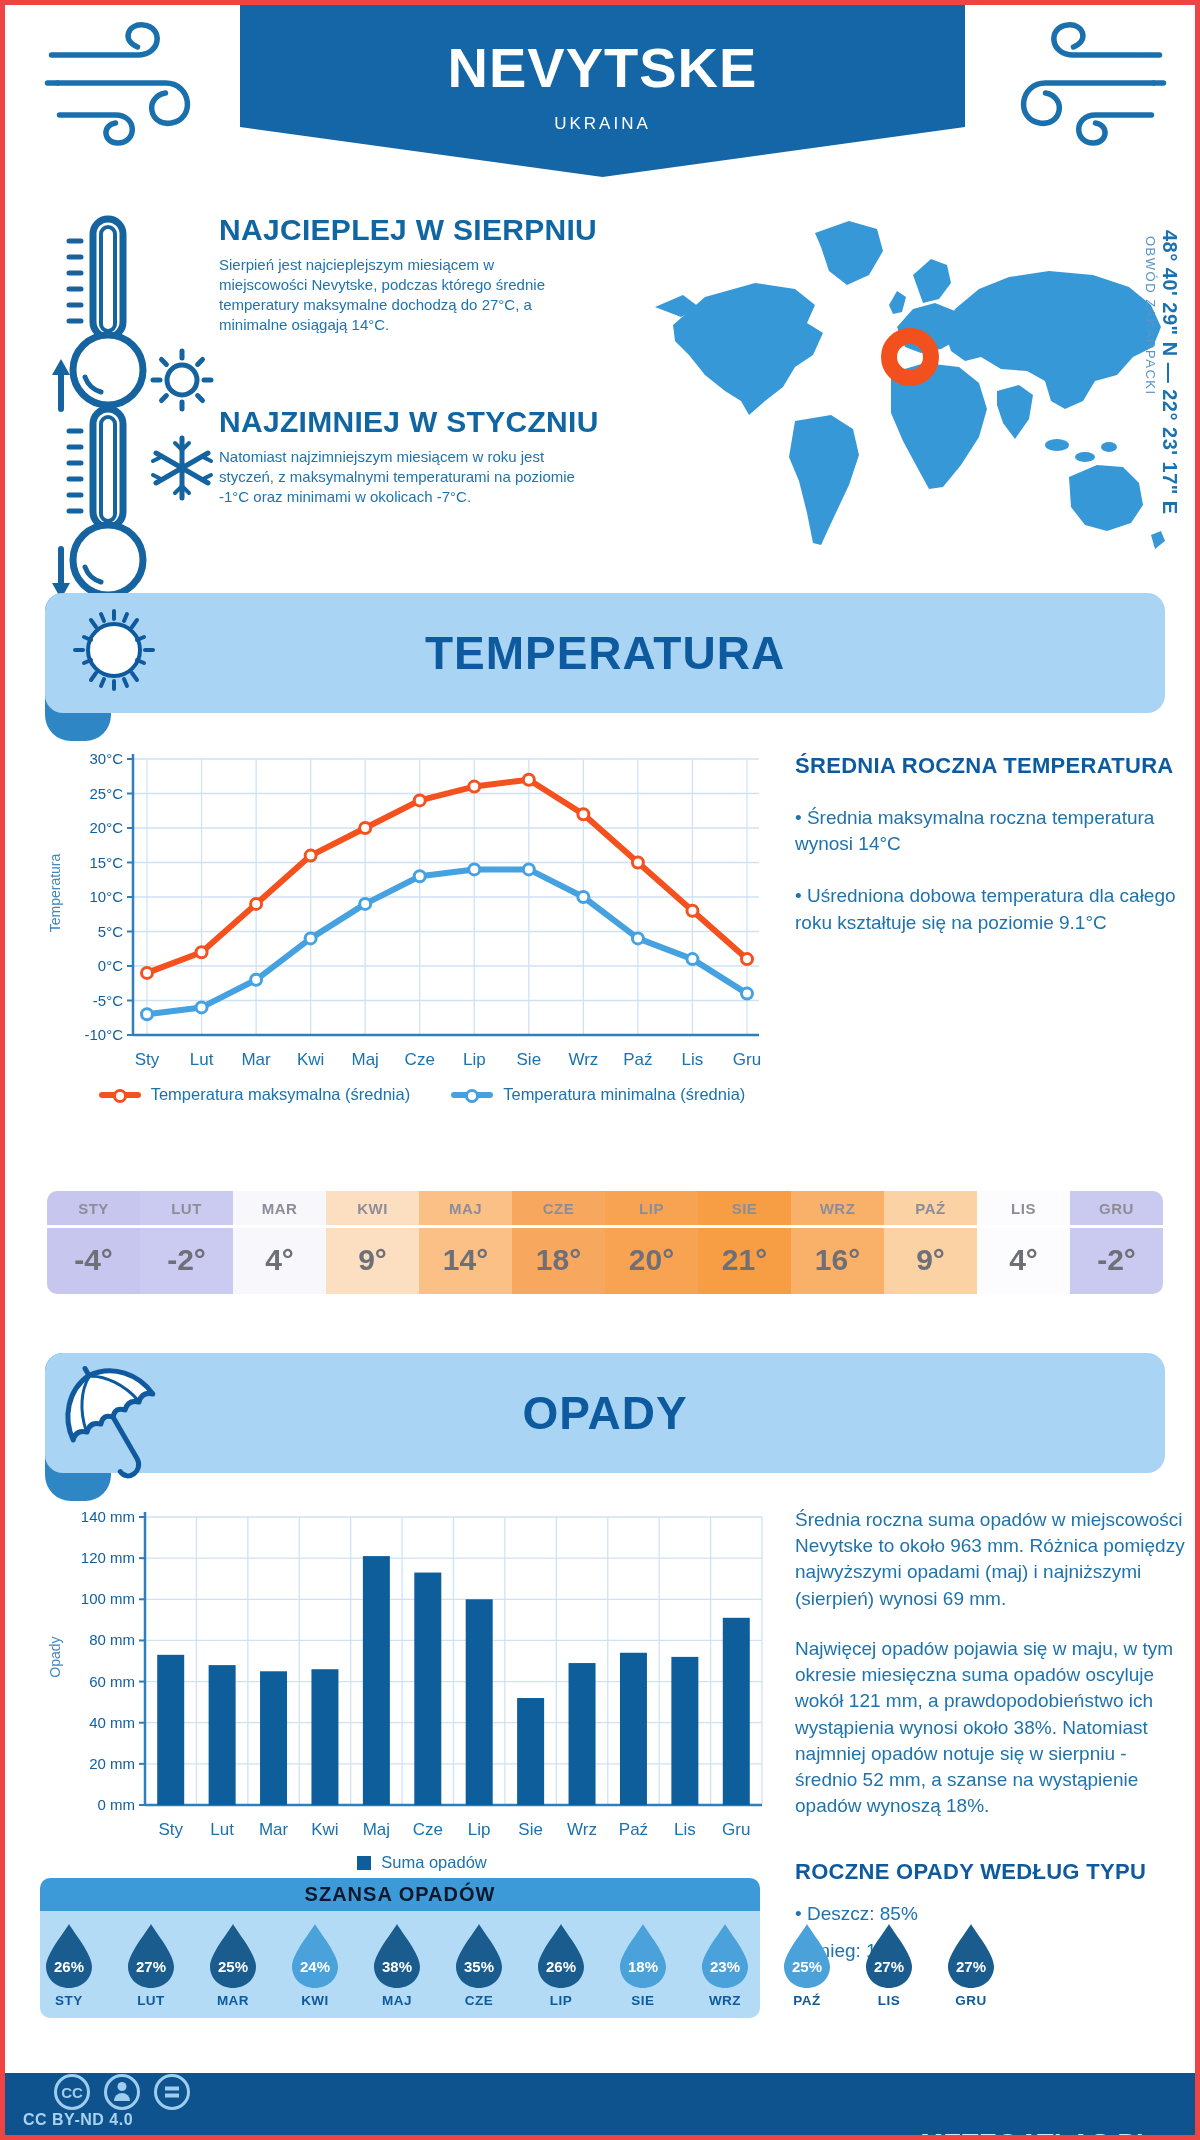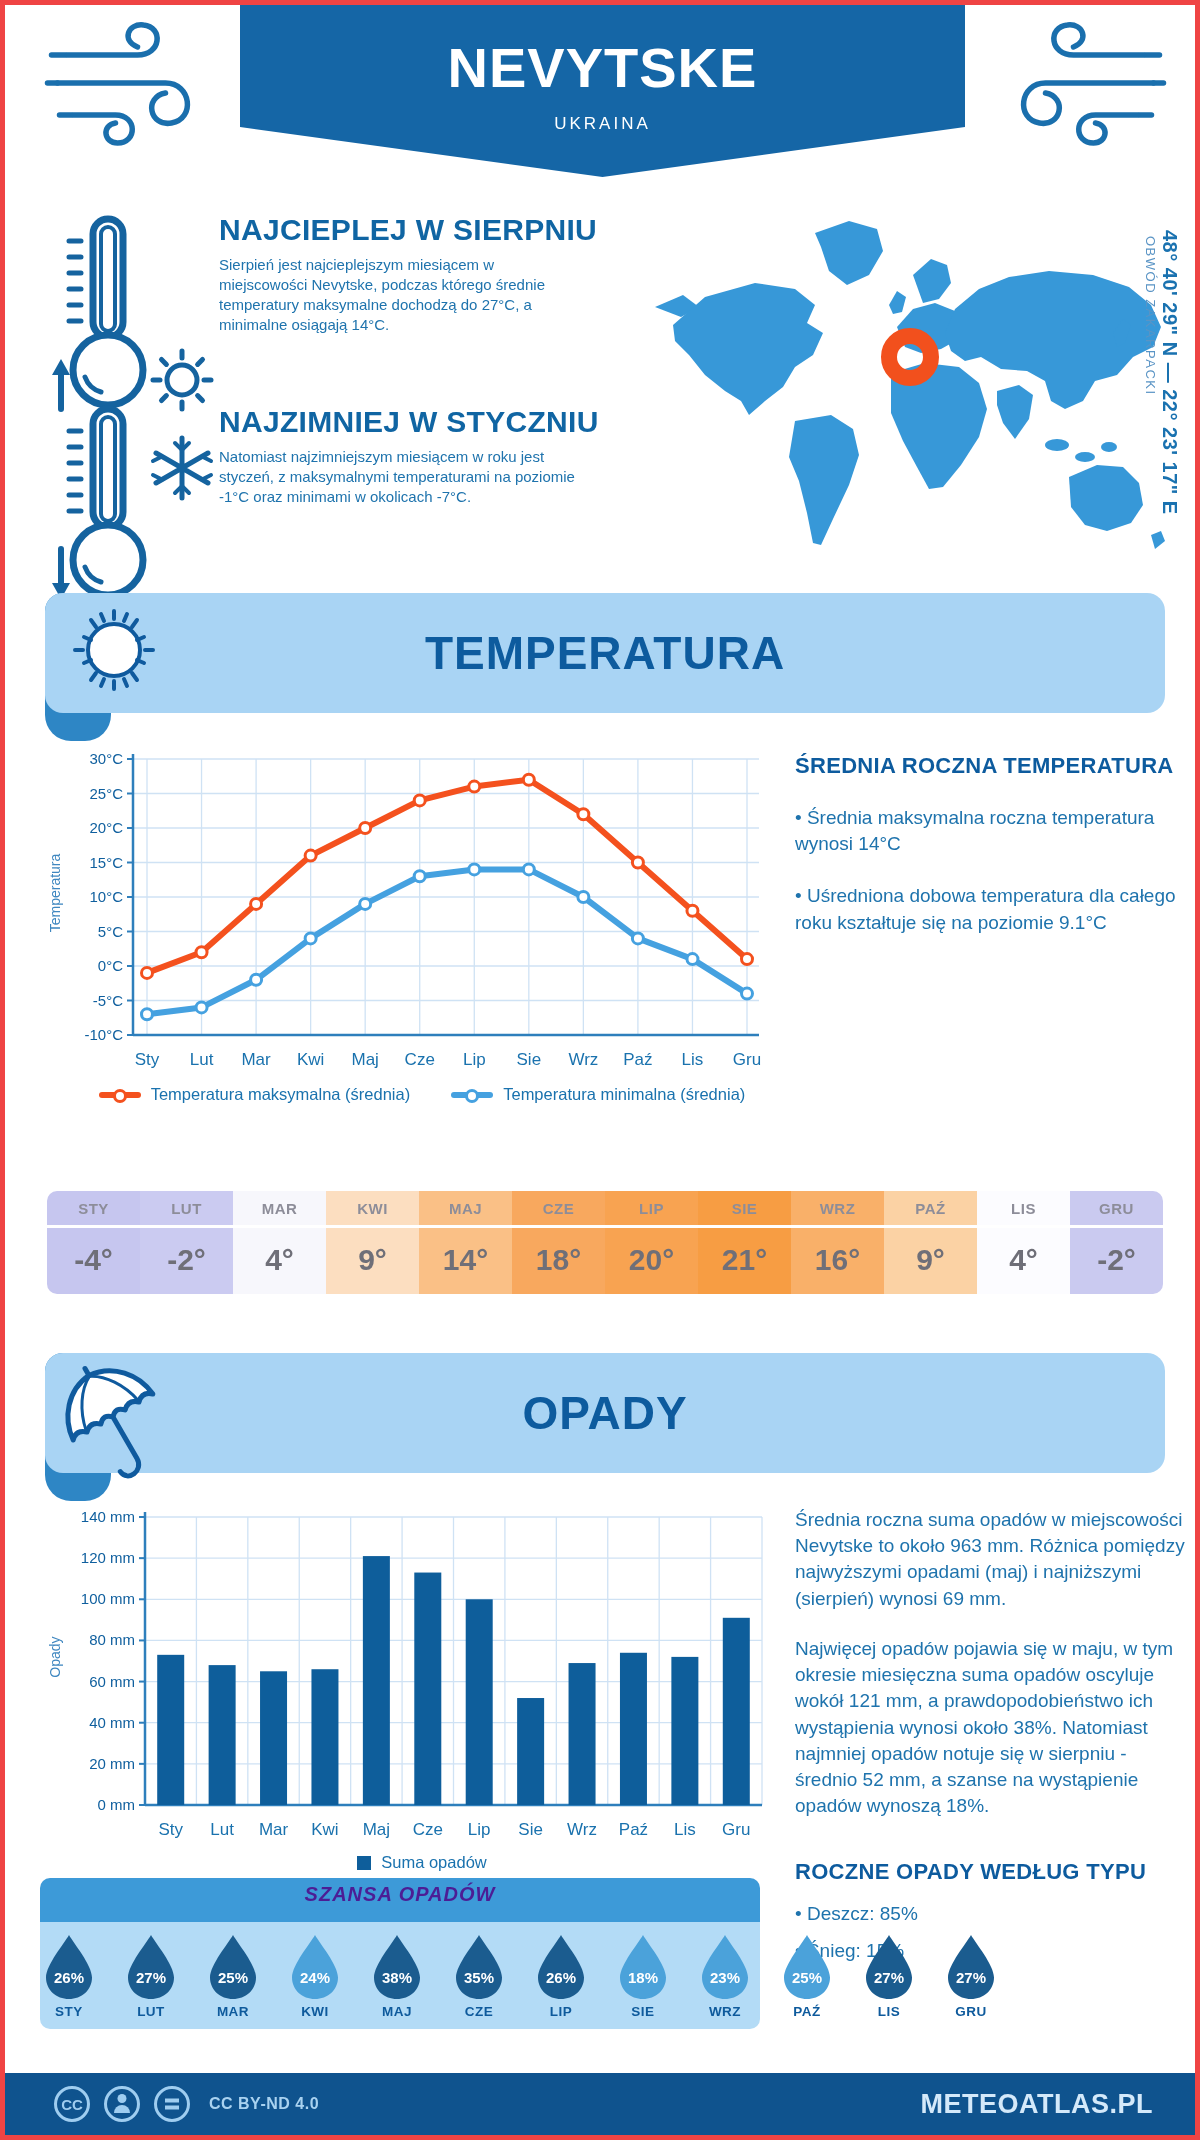--- a/index.html
+++ b/index.html
@@ -51,30 +51,30 @@
                border-radius:10px;overflow:hidden;}
   .daily-col{flex:1;text-align:center;}
   .daily-m{height:34px;line-height:36px;font-size:15px;font-weight:bold;color:#8d8d99;
            letter-spacing:.5px;border-bottom:3px solid #fff;}
   .daily-v{height:66px;line-height:64px;font-size:30px;font-weight:bold;color:#6f6f78;}
   
   .rain-col{position:absolute;left:790px;top:1502px;width:392px;}
   .rain-col p{margin:0 0 24px 0;}
   
   .szansa{position:absolute;left:35px;top:1873px;width:720px;}
-  .szansa-head{height:44px;line-height:33px;background:#3d9ad8;border-radius:10px 10px 0 0;
-               text-align:center;color:#4c1d95;font-size:20px;font-weight:bold;letter-spacing:1px;font-style:italic;}
+  .szansa-head{height:33px;line-height:33px;background:#3d9ad8;border-radius:10px 10px 0 0;
+               text-align:center;color:#0f172a;font-size:20px;font-weight:bold;letter-spacing:1px;}
   .szansa-body{background:#b3dbf6;border-radius:0 0 10px 10px;padding:12px 6px 10px 6px;
                display:flex;justify-content:space-around;gap:36px;}
   .drop-item{width:56px;text-align:center;}
   .drop-svg{width:46px;height:66px;display:block;margin:0 auto;}
   .drop-month{margin-top:4px;font-size:13.5px;font-weight:bold;color:#0e5a9c;letter-spacing:.5px;}
   
   .footer{position:absolute;left:0;bottom:0;width:100%;height:62px;background:#0f538e;
-          display:flex;align-items:center;}
+          display:flex;flex-direction:column;}
   .cc-icons{display:flex;gap:12px;margin-left:48px;}
   .cc-license{margin-left:18px;font-size:16px;font-weight:bold;color:#a9d2f0;letter-spacing:.5px;}
   .brand{margin-left:auto;margin-right:42px;font-size:27px;font-weight:bold;color:#d4e9fa;letter-spacing:.5px;}
   svg{display:block;}
   text{font-family:"Liberation Sans",sans-serif;}
 </style>
 </head>
 <body>
 
 <div class="page">

